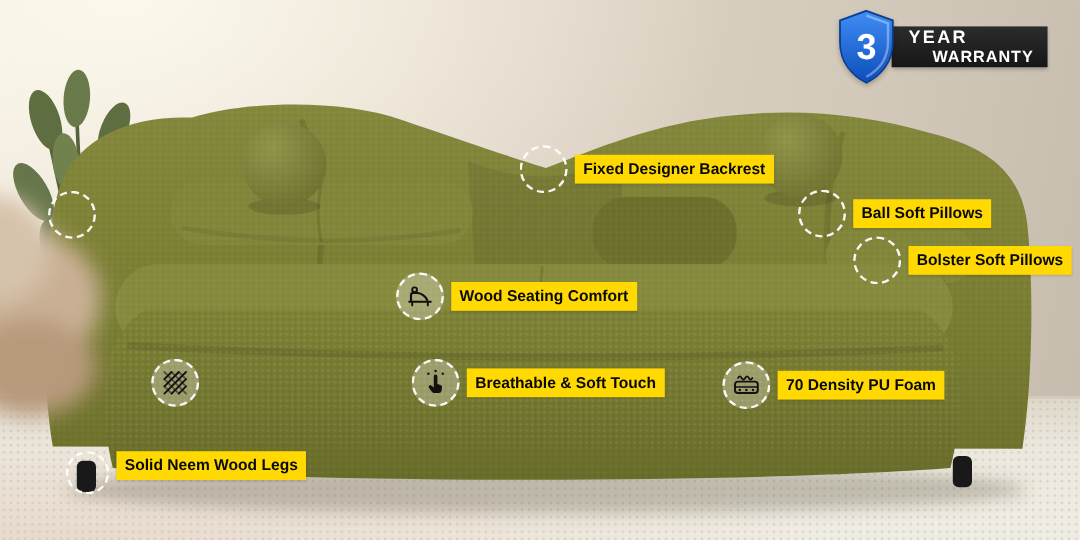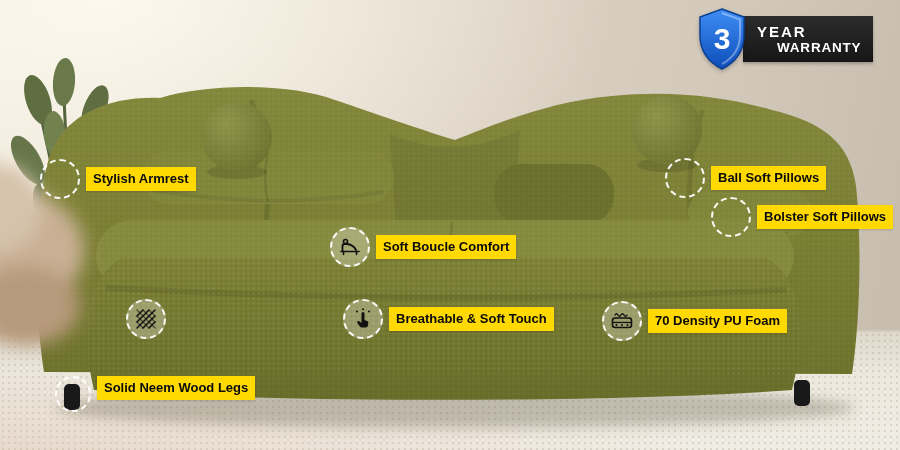--- a/index.html
+++ b/index.html
@@ -43,21 +43,21 @@
   .lbl-boucle     { left:126px; top:299px; }
   .lbl-breathable { left:343px; top:299px; }
   .lbl-foam       { left:602px; top:301px; }
   .lbl-legs       { left:55px;  top:376px; align-items:flex-start; }
   .icon-glyph { width:24px; height:24px; display:block; }
 
   
   .badge { position:absolute; left:698px; top:8px; display:flex; align-items:center; z-index:7; }
   .shield { width:48px; height:62px; filter:drop-shadow(0 2px 2px rgba(0,0,0,.25)); z-index:2; }
   .plate {
-    margin-left:-3px; height:46px; box-sizing:border-box;
+    margin-left:-3px; height:34px; box-sizing:border-box;
     background:linear-gradient(#2c2c2c, #161616);
     color:#fff; padding:6px 12px 6px 14px;
     display:flex; flex-direction:column; justify-content:center;
     box-shadow:0 2px 3px rgba(0,0,0,.25);
   }
   .plate .l1 { font:700 15px/1.15 "Liberation Sans", sans-serif; letter-spacing:2px; }
   .plate .l2 { font:700 13.5px/1.15 "Liberation Sans", sans-serif; letter-spacing:.8px;margin-left:20px; }
 </style>
 </head>
 <body>
@@ -160,43 +160,46 @@
       <text x="24" y="41" text-anchor="middle" font-family="Liberation Sans, sans-serif" font-size="30" font-weight="bold" fill="#ffffff">3</text>
     </svg>
     <div class="plate">
       <span class="l1">YEAR</span>
       <span class="l2">WARRANTY</span>
     </div>
   </div>
 
   <div class="label lbl-armrest">
     <span class="circle"></span>
-    <span class="label-text">Stylish Armrest</span>
-  </div>
-
+  </div>
+
+  <div class="label lbl-backrest">
+    <span class="circle"></span>
+    <span class="label-text">Fixed Designer Backrest</span>
+  </div>
 
   <div class="label lbl-ball">
     <span class="circle"></span>
     <span class="label-text">Ball Soft Pillows</span>
   </div>
 
   <div class="label lbl-bolster">
     <span class="circle"></span>
     <span class="label-text">Bolster Soft Pillows</span>
   </div>
 
   <div class="label lbl-seating">
     <span class="circle icon-bg">
       <svg class="icon-glyph" viewBox="0 0 24 24">
         <circle cx="7.5" cy="6.5" r="2" fill="none" stroke="#111" stroke-width="1.6"></circle>
         <path d="M4.5 16 v-5 q0 -2 2 -2 h3 q6 1 8.5 6" fill="none" stroke="#111" stroke-width="1.8" stroke-linecap="round"></path>
         <path d="M3 16.5 h18 M5.5 16.5 v3 M18.5 16.5 v3" fill="none" stroke="#111" stroke-width="1.6" stroke-linecap="round"></path>
       </svg>
     </span>
-    <span class="label-text">Soft Boucle Comfort</span>
+    <span class="label-text">Wood Seating Comfort</span>
   </div>
 
   <div class="label lbl-boucle">
     <span class="circle icon-bg">
       <svg class="icon-glyph" viewBox="0 0 24 24">
         <g stroke="#111" stroke-width="1.5" stroke-linecap="round">
           <path d="M3 9 L9 3 M3 15 L15 3 M3 21 L21 3 M9 21 L21 9 M15 21 L21 15"></path>
           <path d="M15 3 L21 9 M9 3 L21 15 M3 3 L21 21 M3 9 L15 21 M3 15 L9 21" opacity="0.55"></path>
         </g>
       </svg>

